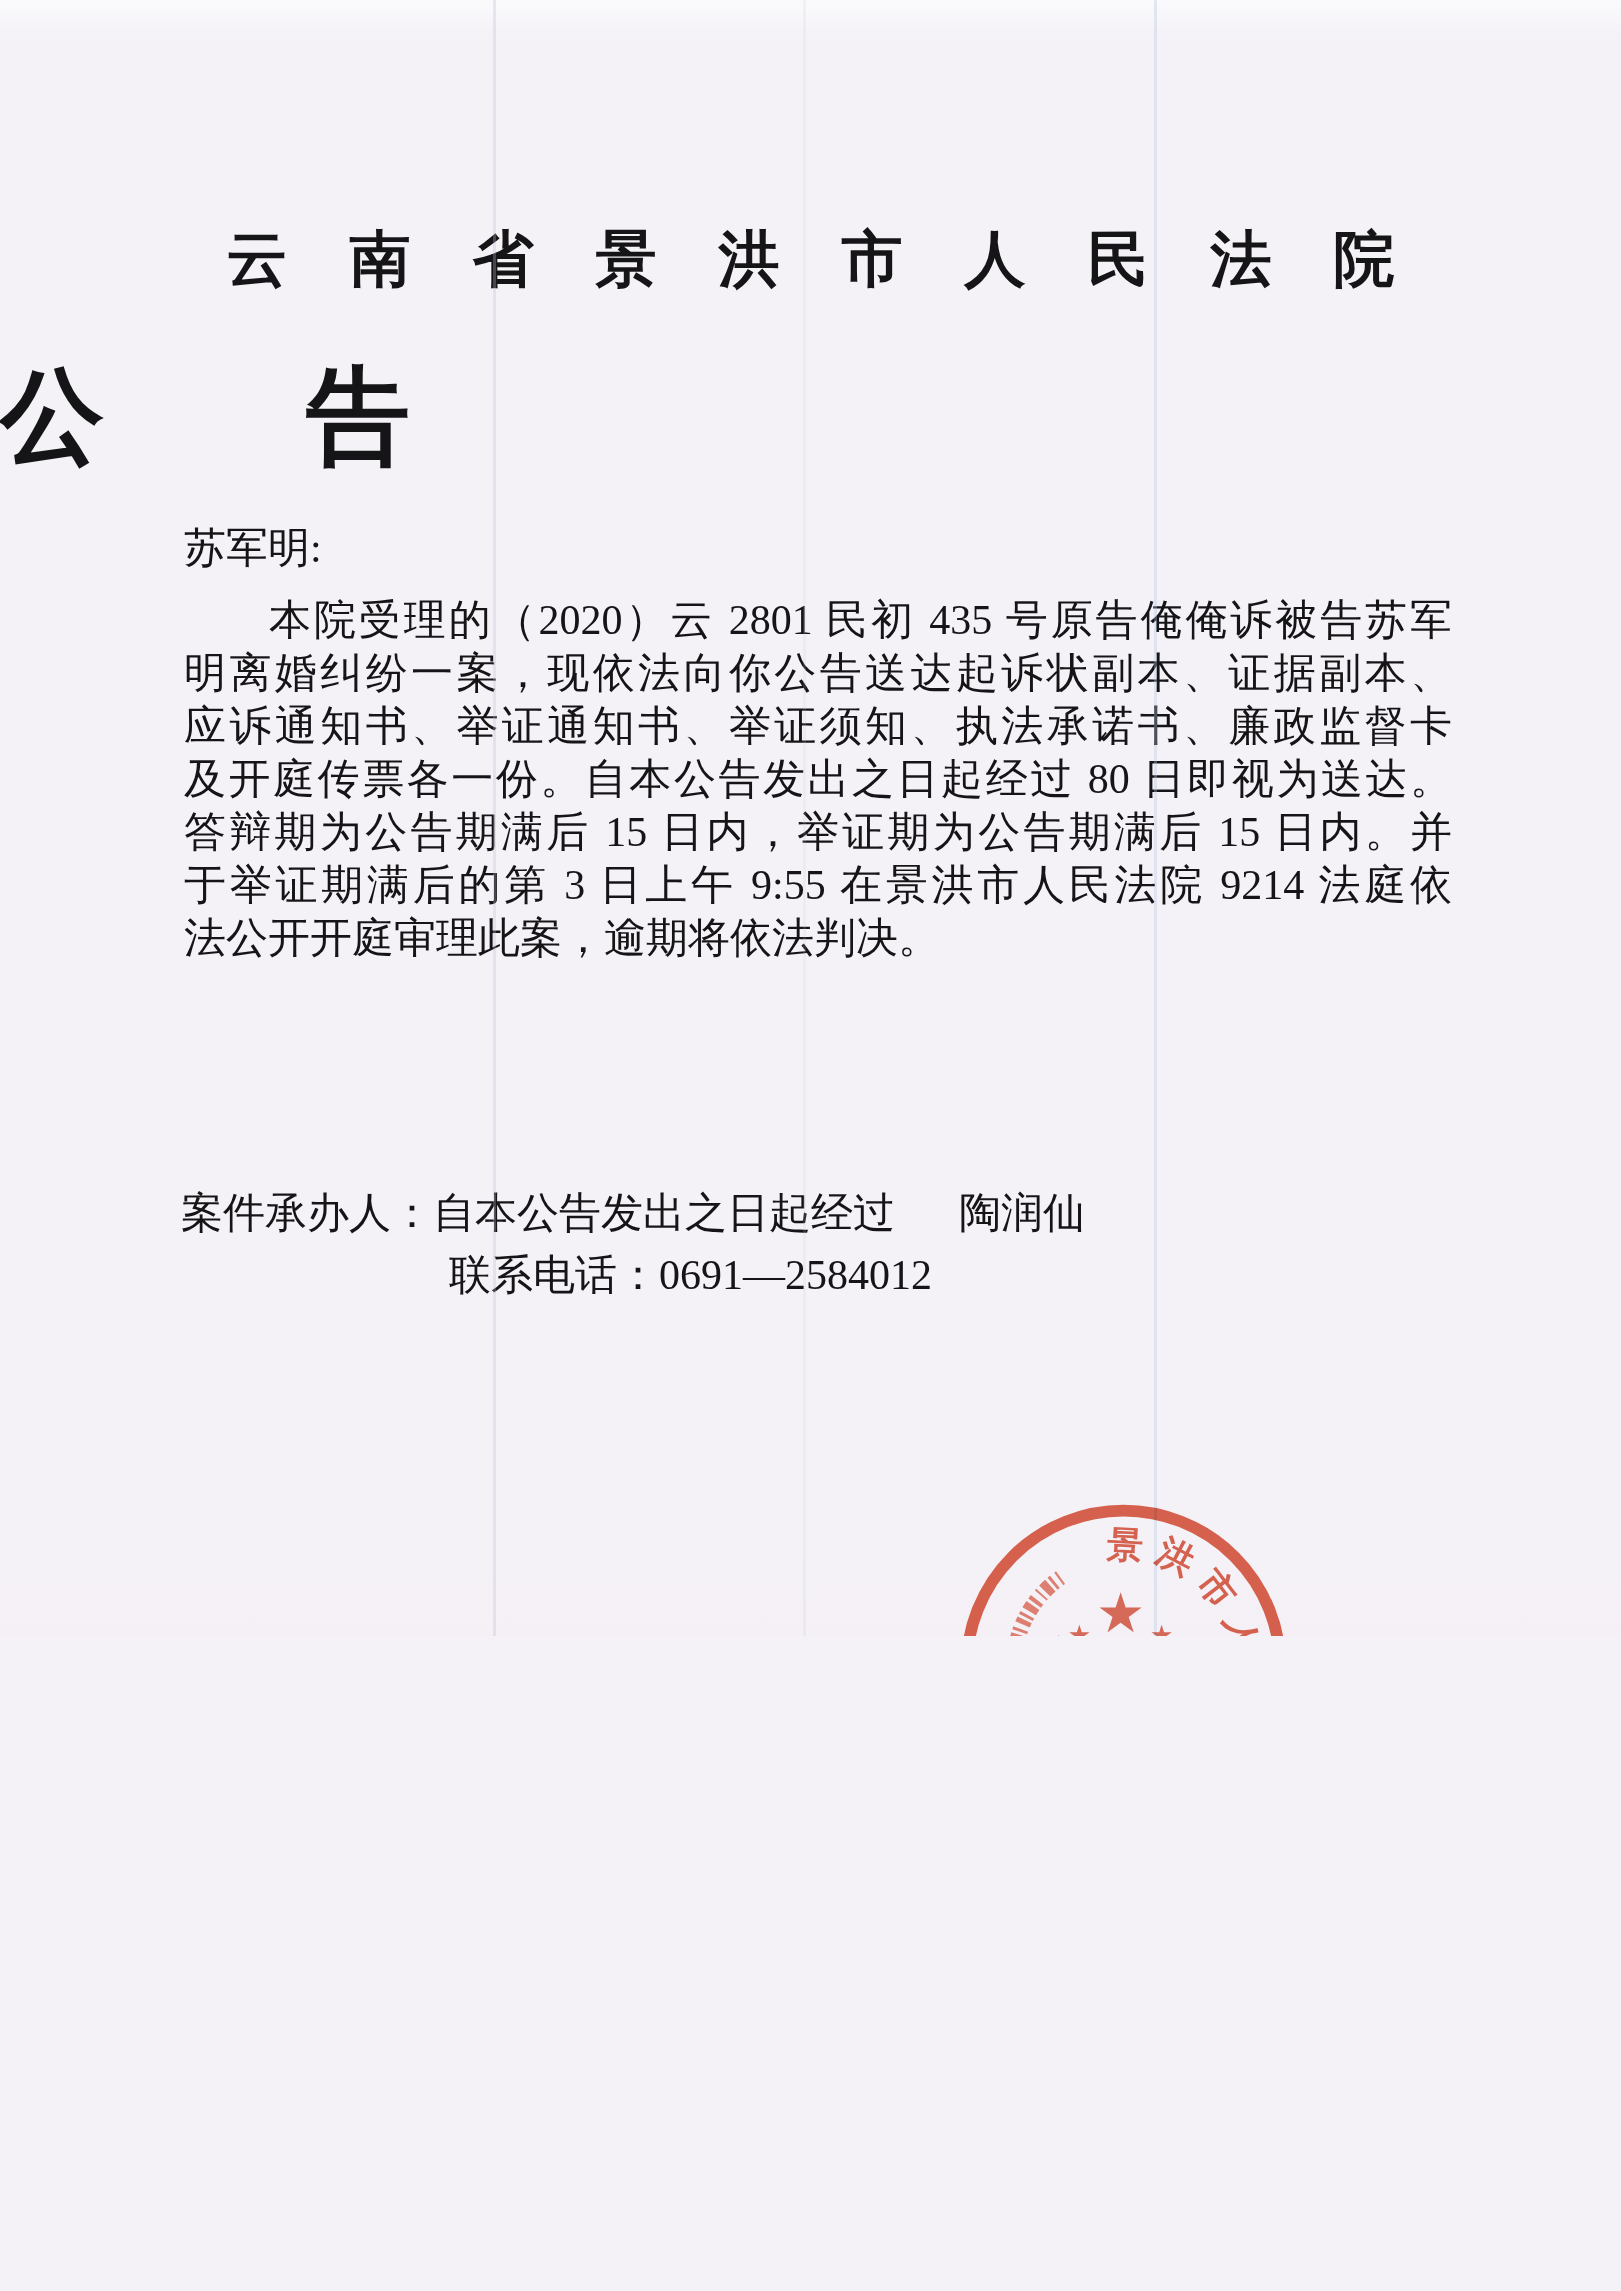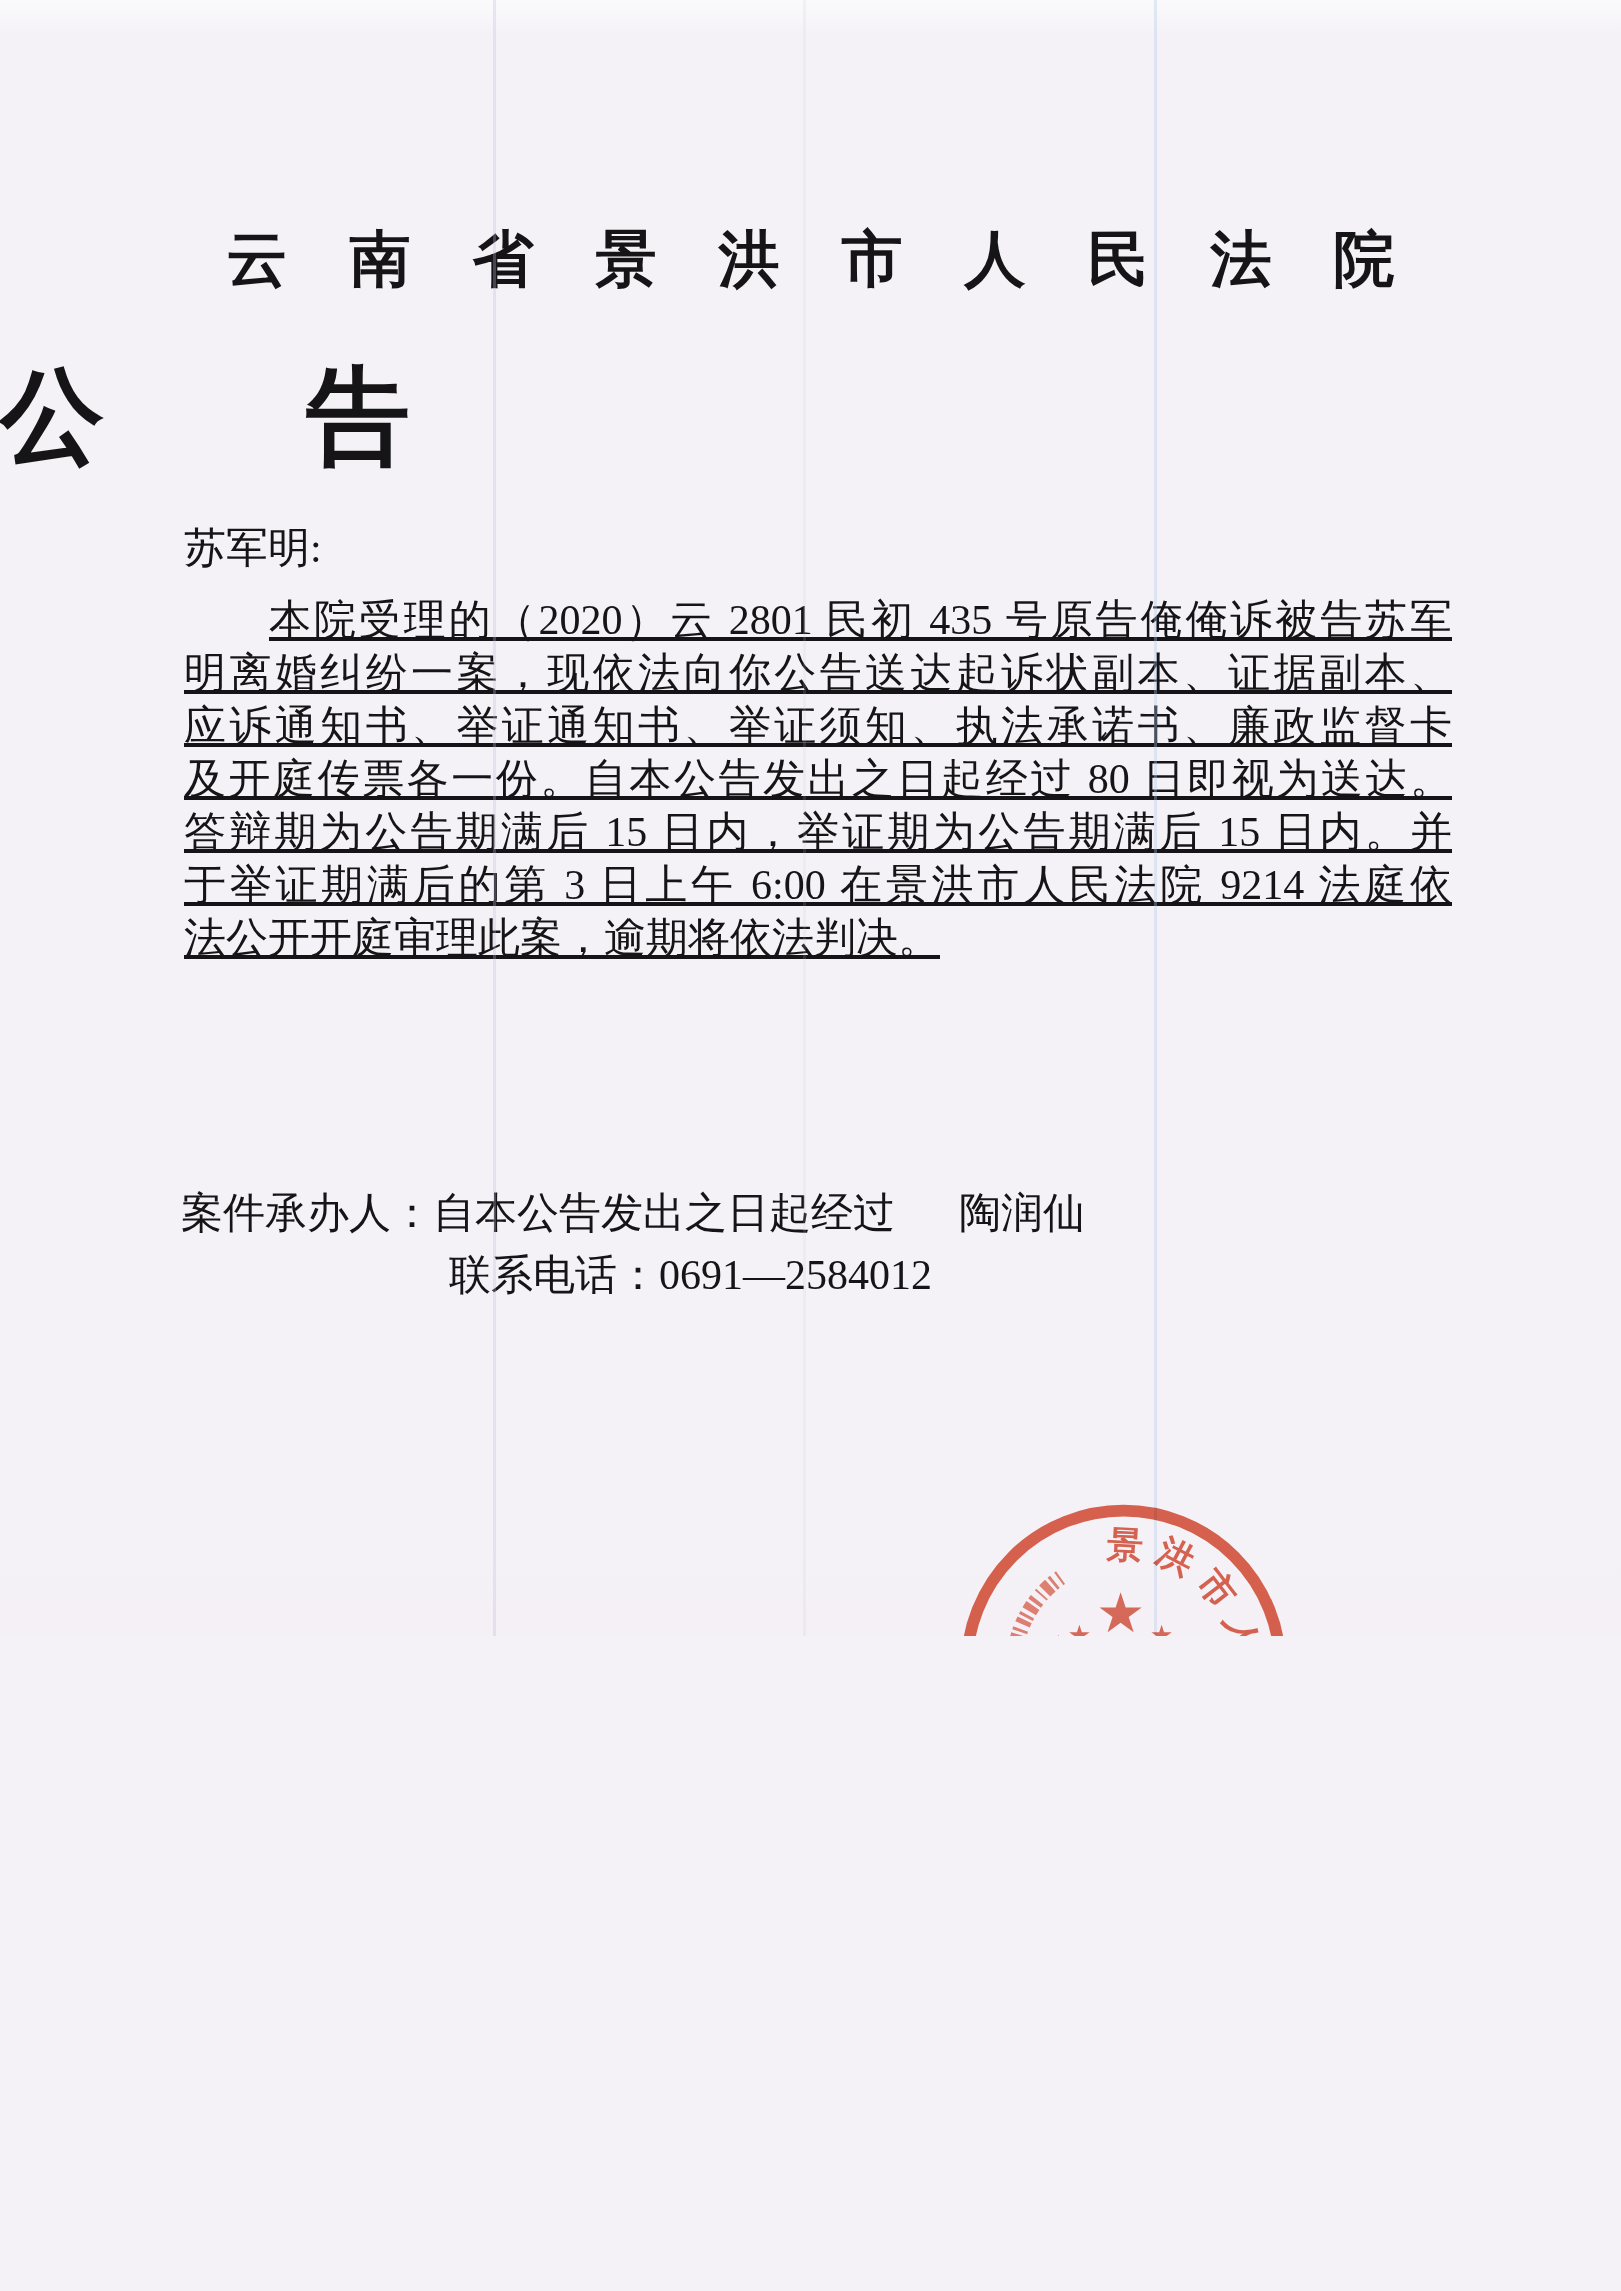--- a/index.html
+++ b/index.html
@@ -29,21 +29,21 @@
     white-space:nowrap;
     font-size:104px;font-weight:bold;line-height:1;
     word-spacing:176px;
   }
   .recipient{
     position:absolute;top:521px;left:184px;
     font-size:42px;line-height:55px;white-space:nowrap;
   }
   .notice-body{
     position:absolute;top:594px;left:184px;width:1268px;
-    font-size:42px;line-height:53px;text-decoration:underline;
+    font-size:42px;line-height:53px;
   }
   .notice-body .line{white-space:nowrap;}
   .notice-body .jline{
     white-space:normal;
     text-align:justify;text-align-last:justify;
     text-justify:inter-character;
   }
   .notice-body .indent{padding-left:85px;}
   .contact{
     position:absolute;top:1182px;left:181px;
@@ -74,21 +74,21 @@
   <div class="doc-type">公 告</div>
 
   <div class="recipient">苏军明:</div>
 
   <div class="notice-body">
     <div class="line jline indent">本院受理的（2020）云 2801 民初 435 号原告俺俺诉被告苏军</div>
     <div class="line jline">明离婚纠纷一案，现依法向你公告送达起诉状副本、证据副本、</div>
     <div class="line jline">应诉通知书、举证通知书、举证须知、执法承诺书、廉政监督卡</div>
     <div class="line jline">及开庭传票各一份。自本公告发出之日起经过 80 日即视为送达。</div>
     <div class="line jline">答辩期为公告期满后 15 日内，举证期为公告期满后 15 日内。并</div>
-    <div class="line jline">于举证期满后的第 3 日上午 6:00 在景洪市人民法院 9214 法庭依</div>
+    <div class="line jline">于举证期满后的第 3 日上午 9:55 在景洪市人民法院 9214 法庭依</div>
     <div class="line">法公开开庭审理此案，逾期将依法判决。</div>
   </div>
 
   <div class="contact">
     <div>
       <span>案件承办人：</span><span>自本公告发出之日起经过</span><span class="name">陶润仙</span>
     </div>
     <div class="phone-line">
       <span>联系电话：</span><span>0691—2584012</span>
     </div>

